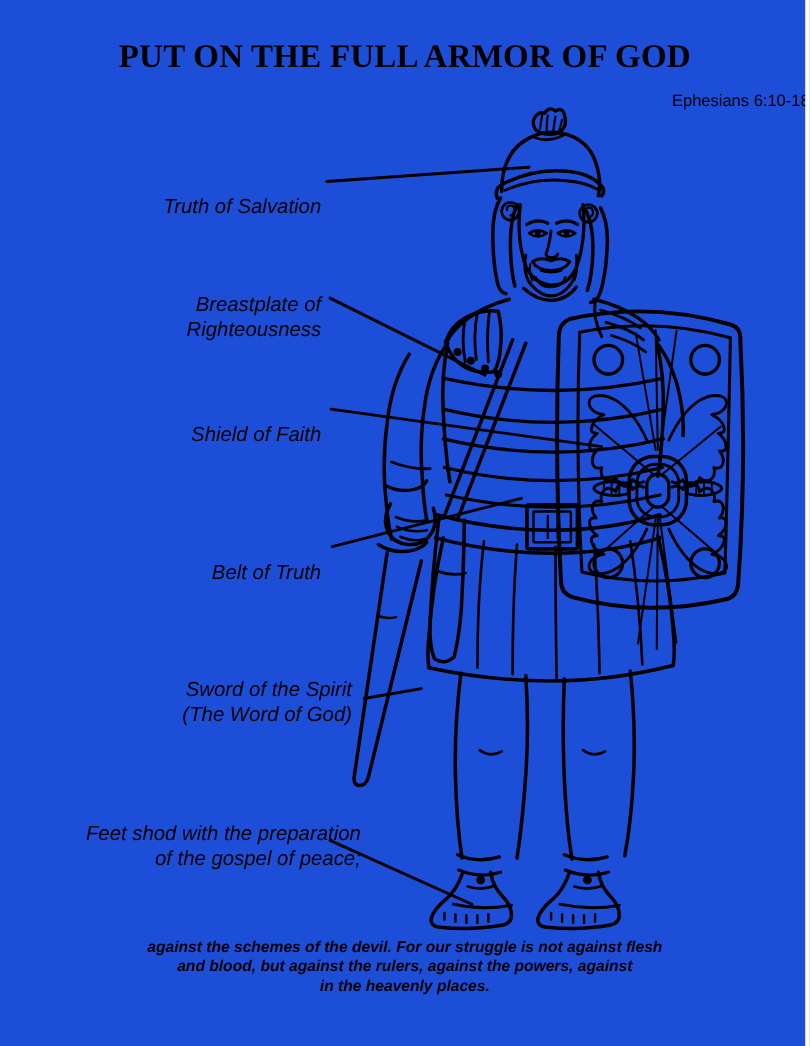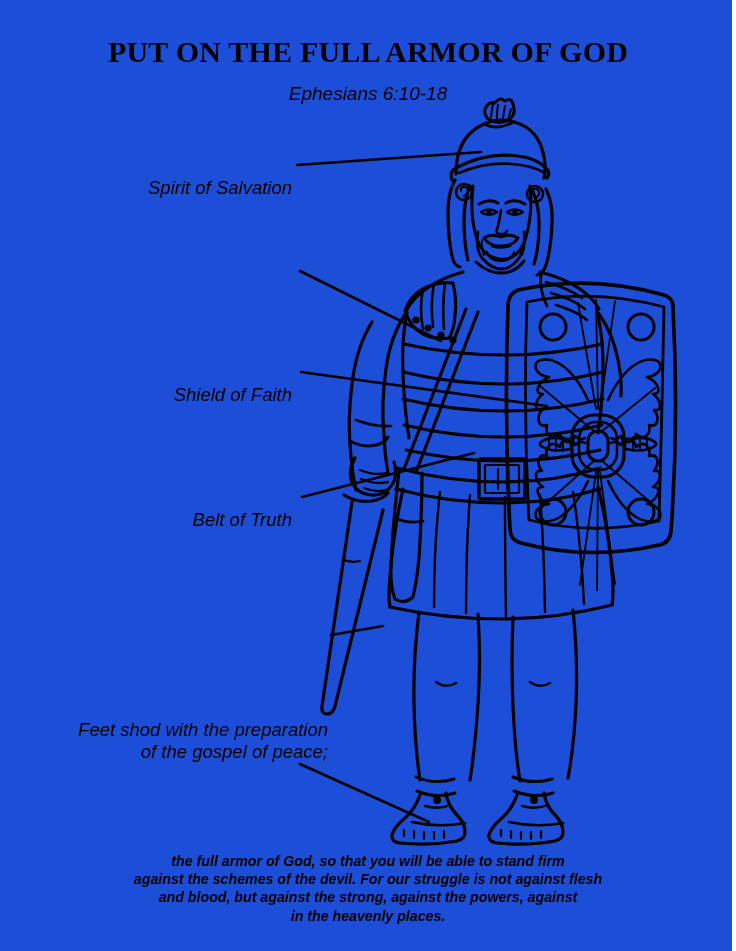--- a/index.html
+++ b/index.html
@@ -31,24 +31,23 @@
     font-size: 30px;
     letter-spacing: 0.2px;
     line-height: 1.06;
     white-space: nowrap;
   }
   #subtitle {
     position: absolute;
     left: 0;
     top: 84px;
     width: 736px;
-    text-align: center;
+    text-align: right;
     font-family: "Liberation Sans", sans-serif;
-    font-style: italic;
-    font-size: 19px;
+    font-size: 15px;
     line-height: 1.1;
   }
 
   
   .callout {
     position: absolute;
     font-family: "Liberation Sans", sans-serif;
     font-style: italic;
     font-size: 18.5px;
     line-height: 1.22;
@@ -99,34 +98,42 @@
       <line x1="297" y1="165" x2="481" y2="152"></line>
       <line x1="300" y1="271" x2="441" y2="341"></line>
       <line x1="301" y1="372" x2="547" y2="406"></line>
       <line x1="302" y1="497" x2="474" y2="453"></line>
       <line x1="331" y1="635" x2="383" y2="626"></line>
       <line x1="300" y1="764" x2="429" y2="822"></line>
     </g>
   </svg>
 
   <div class="callout" style="left:60px; top:154px; width:232px;">
-    <span>Spirit of Salvation</span>
-  </div>
-
+    <span>Truth of Salvation</span>
+  </div>
+
+  <div class="callout" style="left:60px; top:243px; width:232px;">
+    <span>Breastplate of
+Righteousness</span>
+  </div>
 
   <div class="callout" style="left:60px; top:486px; width:232px;">
     <span>Belt of Truth</span>
   </div>
 
   <div class="callout" style="left:60px; top:361px; width:232px;">
     <span>Shield of Faith</span>
   </div>
 
-
-  <div class="callout" style="left:18px; top:696px; width:310px;font-style:italic;">
+  <div class="callout" style="left:52px; top:593px; width:268px;">
+    <span>Sword of the Spirit
+(The Word of God)</span>
+  </div>
+
+  <div class="callout" style="left:18px; top:724px; width:310px;font-style:italic;">
     <span>Feet shod with the preparation
 of the gospel of peace;</span>
   </div>
 
   <svg id="figure" width="736" height="951" viewBox="0 0 736 951" aria-hidden="true">
 
     <g>
       <path class="ink" stroke-width="3" d="M487 118 q-4 -6 -1 -11 q4 -6 9 -4 q5 -7 10 -2 q6 -4 8 3 q3 9 -2 14 q-3 4 -9 4 q-8 1 -15 -4 z"></path>
       <path class="ink" stroke-width="2" d="M491 117 q1 -8 2 -13 M497 119 q0 -9 1 -14 M503 119 q1 -8 2 -13 M508 120 q2 -7 3 -11"></path>
       <path class="ink" stroke-width="2.6" d="M486 125 q12 5 26 -2"></path>
@@ -330,19 +337,18 @@
       <path class="ink" stroke-width="3" d="M514 791 q20 8 39 2"></path>
       <path class="ink" stroke-width="3.2" d="M517 795 q-5 14 -14 22 q-12 10 -14 18 q-1 7 8 8 q31 3 58 -2 q8 -2 8 -9 q0 -9 -8 -17 q-9 -9 -11 -22"></path>
       <path class="ink" stroke-width="2.6" d="M509 822 q27 6 54 1"></path>
       <path class="ink" stroke-width="2.2" d="M501 836 v-6 M511 838 v-7 M521 839 v-7 M531 839 v-7 M541 838 v-7"></path>
       <circle class="fillblk" cx="534" cy="800" r="4"></circle>
       <path class="ink" stroke-width="2.4" d="M522 806 q14 4 26 -1"></path>
     </g>
   </svg>
 
   <div id="scripture">
-    <span class="sline">the full armor of God, so that you will be able to stand firm</span>
     <span class="sline">against the schemes of the devil.  For our struggle is not against flesh</span>
-    <span class="sline">and blood, but against the strong, against the powers, against</span>
+    <span class="sline">and blood, but against the rulers, against the powers, against</span>
     <span class="sline">in the heavenly places.</span>
   </div>
 
 </div>
 
 </body></html>

